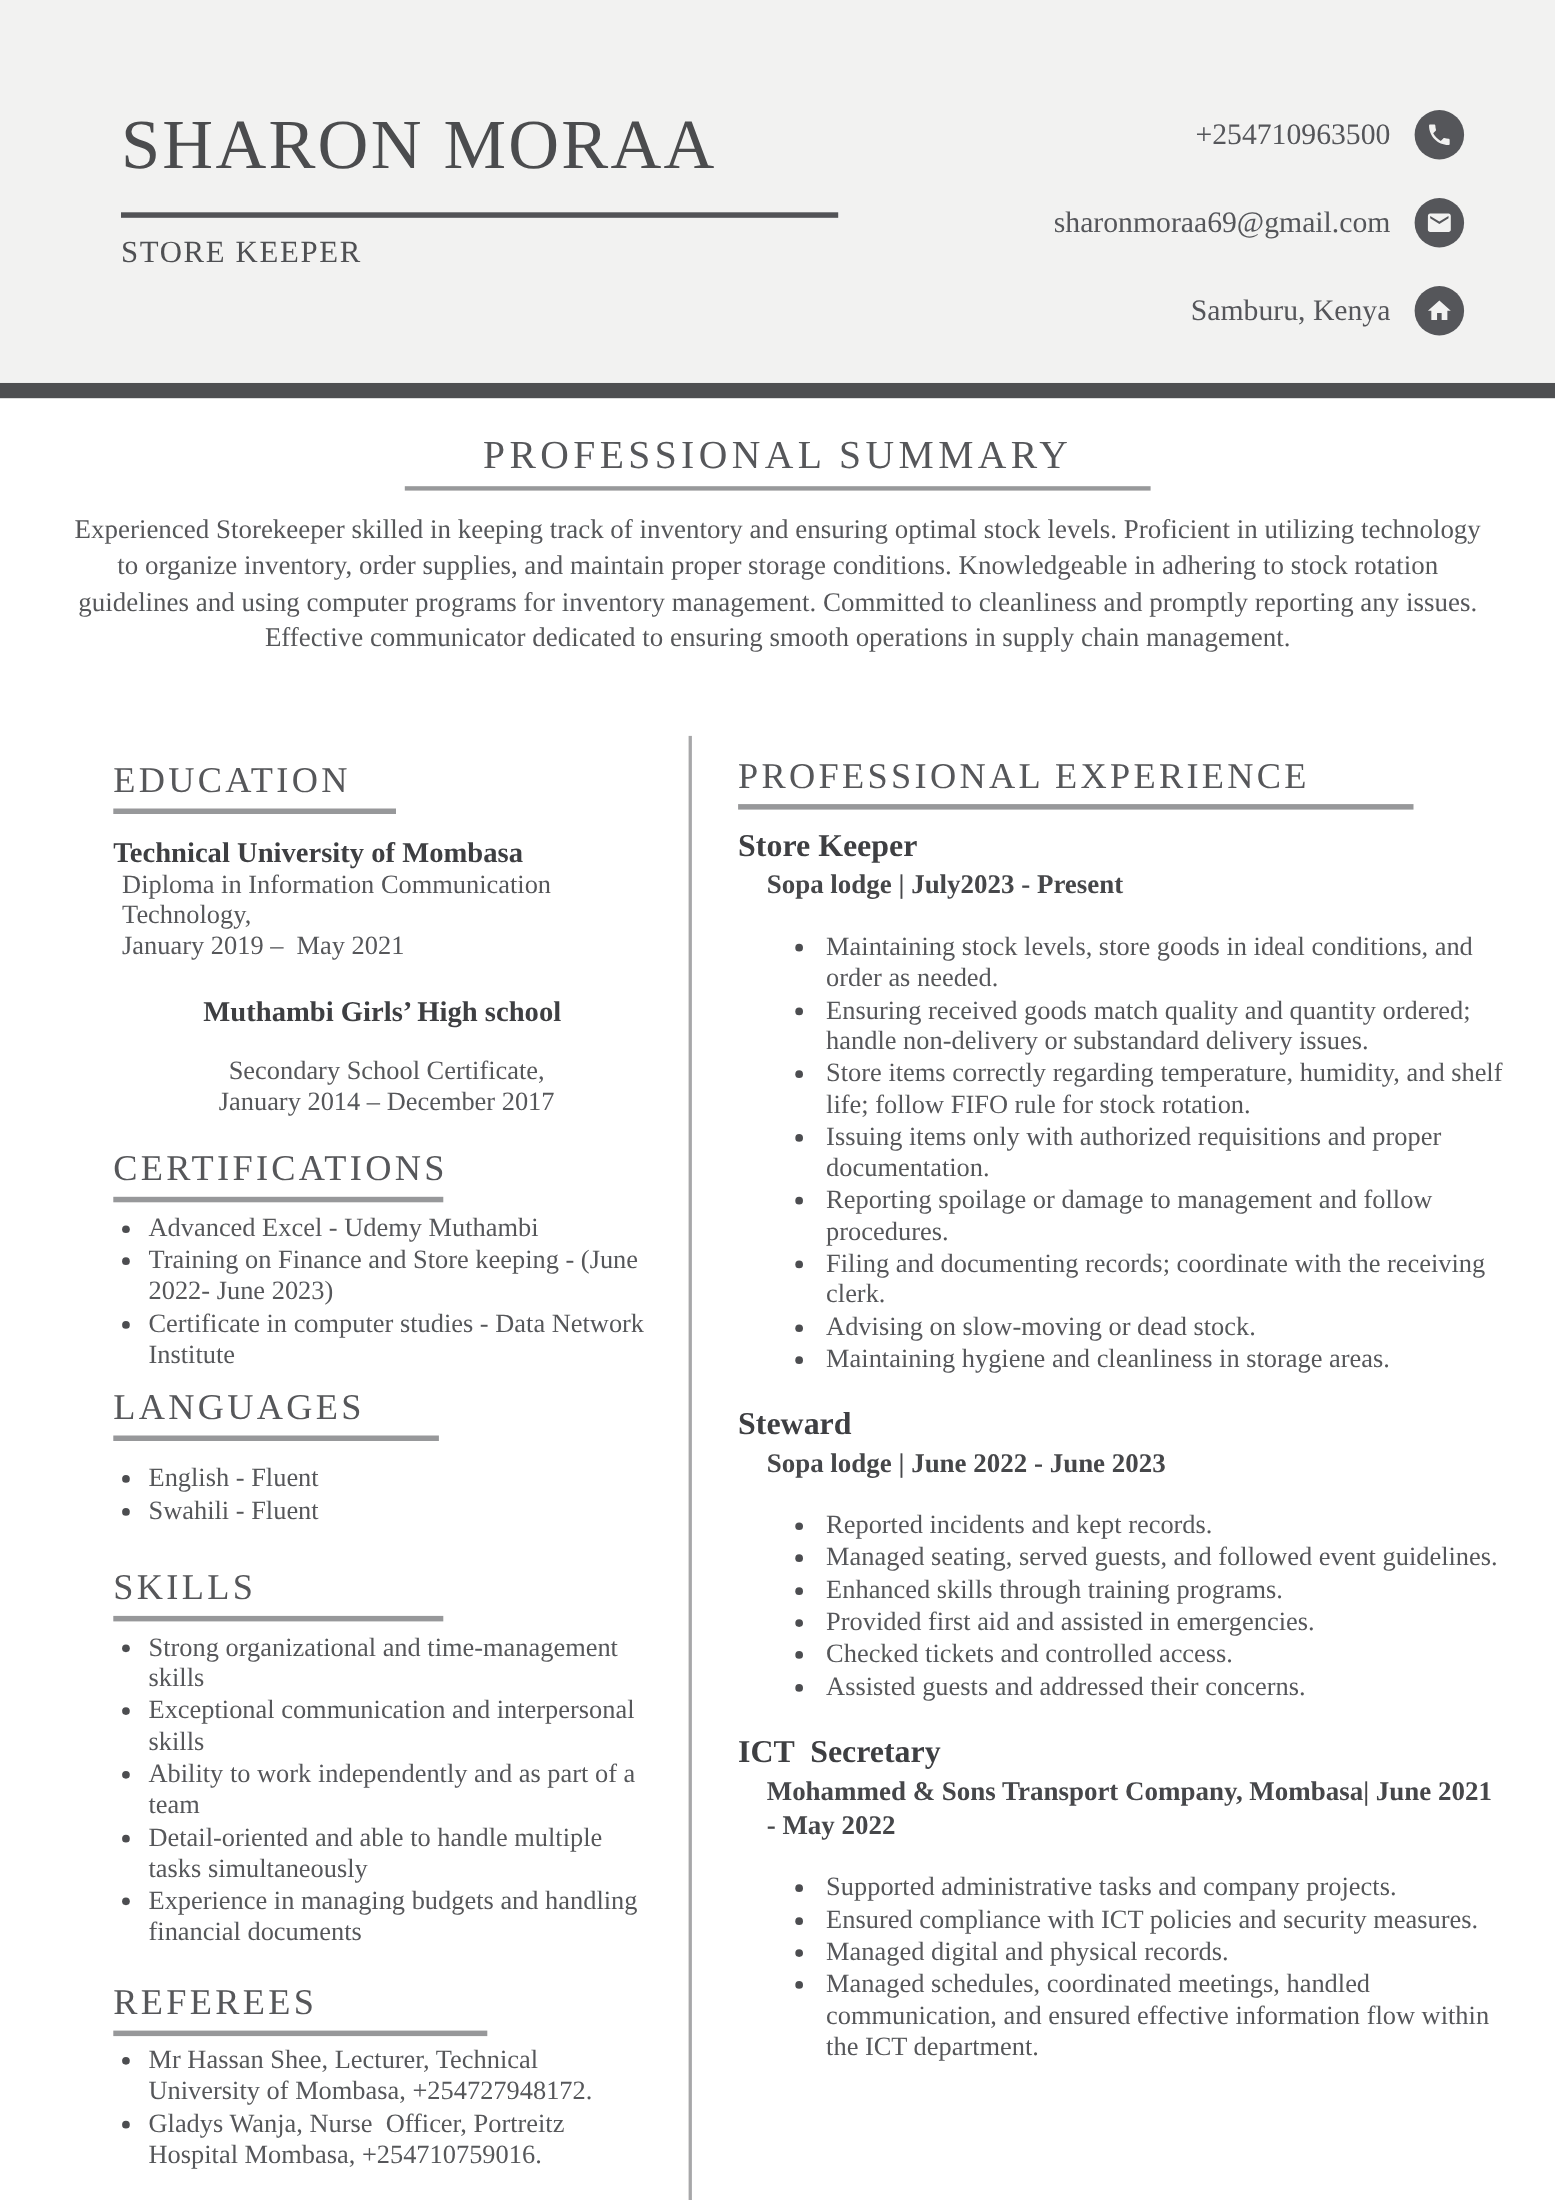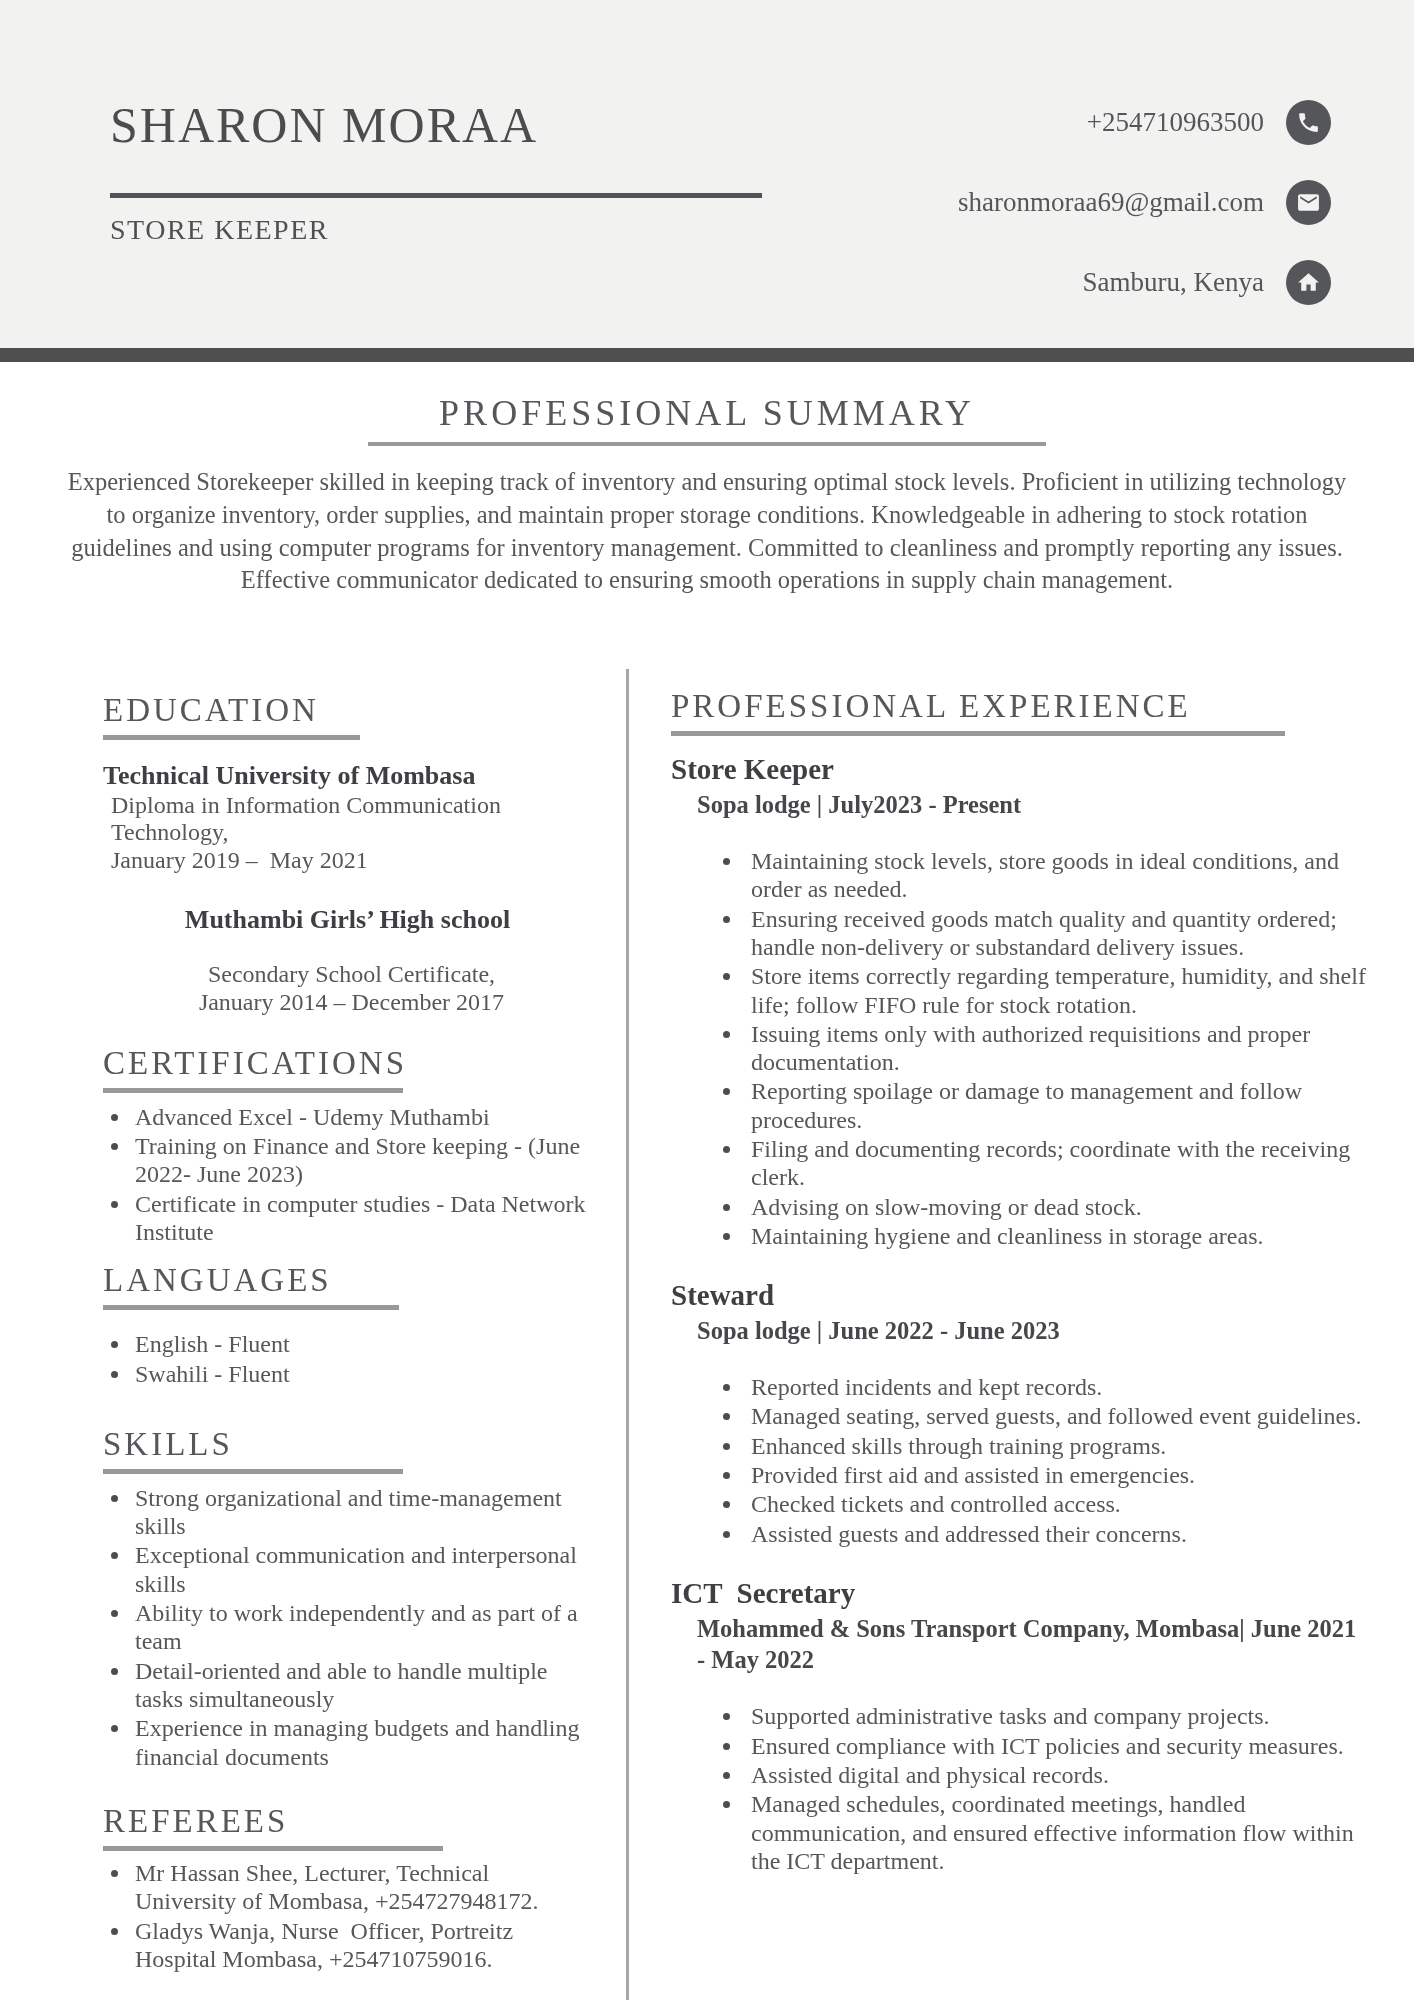--- a/index.html
+++ b/index.html
@@ -5,21 +5,21 @@
   html,body { margin:0; padding:0; background:#e8e8e8; }
   .page {
     width:1414px; height:2000px; margin:0 auto; position:relative;
     background:#ffffff; overflow:hidden;
     font-family:"Liberation Serif", serif; color:#56575a;
   }
   
   .header { height:348px; background:#f2f2f1; position:relative; }
   .name {
     position:absolute; left:110px; top:100px;
-    font-size:50px; line-height:1; letter-spacing:2px; color:#4b4c4e;
+    font-size:64px; line-height:1; letter-spacing:2px; color:#4b4c4e;
     white-space:pre-wrap;
   }
   .name-rule { position:absolute; left:110px; top:193px; width:652px; height:5px; background:#525356; }
   .job-head-title {
     position:absolute; left:110px; top:214px;
     font-size:28px; letter-spacing:1.5px; color:#4f5053; white-space:pre-wrap;
   }
   .contact { position:absolute; top:100px; right:83px; }
   .contact-row { display:flex; align-items:center; justify-content:flex-end; height:45px; margin-bottom:35px; }
   .contact-text { font-size:27px; color:#55565a; margin-right:22px; white-space:pre-wrap; }
@@ -231,21 +231,21 @@
           <li>Assisted guests and addressed their concerns.</li>
         </ul>
       </div>
 
       <div class="job">
         <div class="job-title">ICT  Secretary</div>
         <div class="job-meta">Mohammed &amp; Sons Transport Company, Mombasa| June 2021 - May 2022</div>
         <ul class="blist">
           <li>Supported administrative tasks and company projects.</li>
           <li>Ensured compliance with ICT policies and security measures.</li>
-          <li>Assisted digital and physical records.</li>
+          <li>Managed digital and physical records.</li>
           <li>Managed schedules, coordinated meetings, handled communication, and ensured effective information flow within the ICT department.</li>
         </ul>
       </div>
 
     </div>
   </div>
 
 </div>
 
 </body></html>

